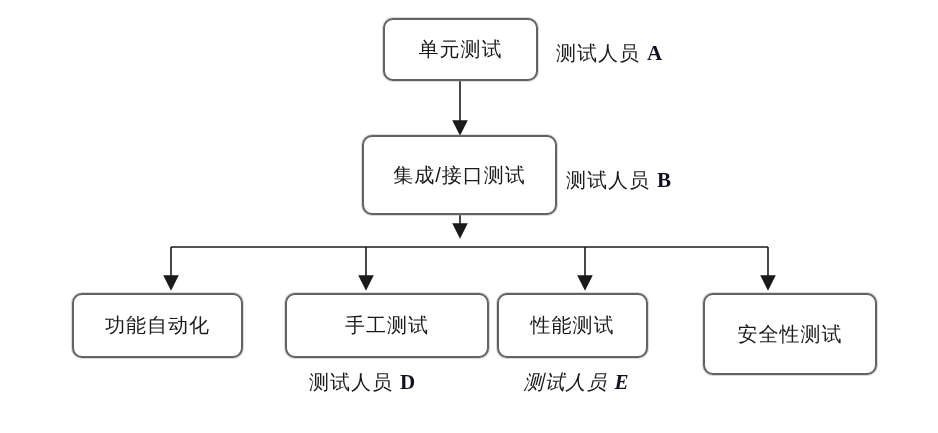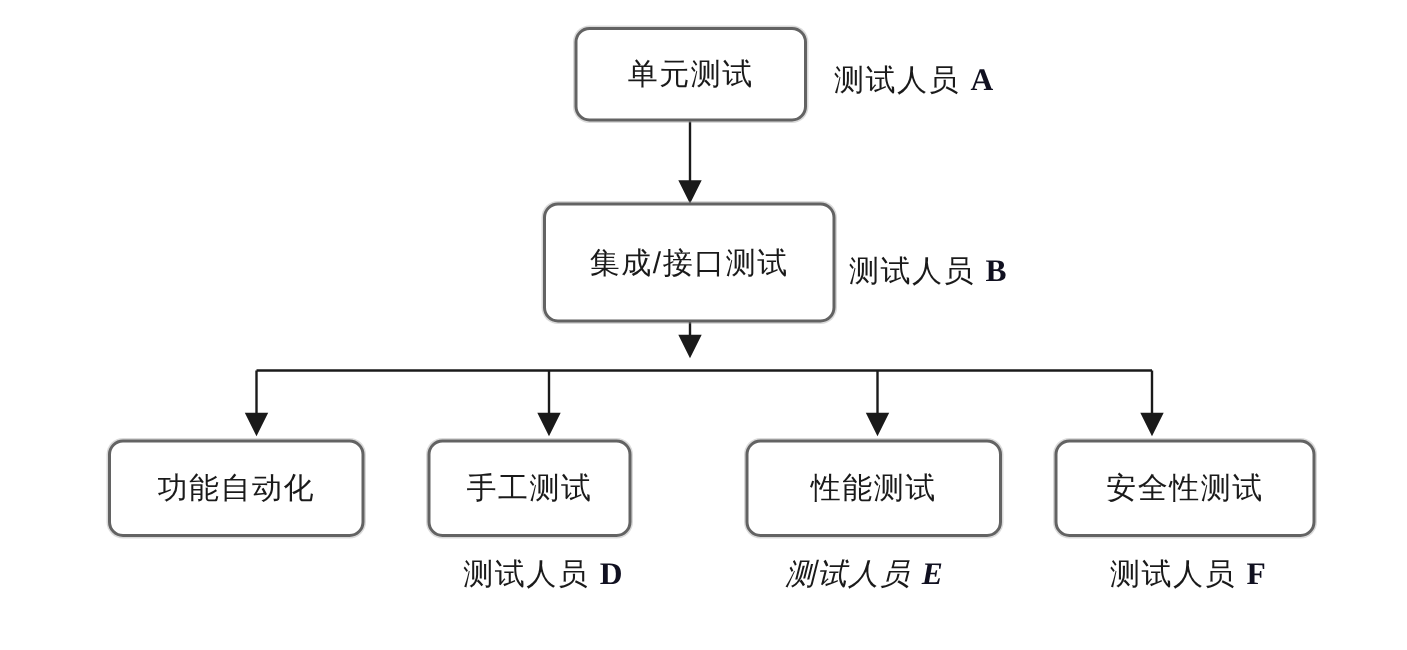--- a/index.html
+++ b/index.html
@@ -34,23 +34,23 @@
     align-items: center;
     justify-content: center;
     font-size: 20px;
     color: #1a1a1a;
     letter-spacing: 1px;
     white-space: nowrap;
   }
   .box-unit        { left: 383px; top: 18px;  width: 155px; height: 63px; }
   .box-integration { left: 362px; top: 135px; width: 195px; height: 80px; }
   .box-func-auto   { left: 72px;  top: 293px; width: 171px; height: 65px; }
-  .box-manual      { left: 285px; top: 293px; width: 136px; height: 65px; }
-  .box-perf        { left: 497px; top: 293px; width: 171px; height: 65px; }
-  .box-security    { left: 703px; top: 293px; width: 174px; height: 65px; }
+  .box-manual      { left: 285px; top: 293px; width: 204px; height: 65px; }
+  .box-perf        { left: 497px; top: 293px; width: 151px; height: 65px; }
+  .box-security    { left: 703px; top: 293px; width: 174px; height: 82px; }
 
   .tester-label {
     position: absolute;
     font-size: 20px;
     color: #1a1a1a;
     white-space: nowrap;
     letter-spacing: 1px;
   }
   .tester-letter {
     font-family: "Liberation Serif", "DejaVu Serif", serif;
@@ -122,17 +122,14 @@
 
 
   <div class="tester-label label-d">
     <span>测试人员</span><span class="tester-letter">D</span>
   </div>
 
   <div class="tester-label label-e">
     <span>测试人员</span><span class="tester-letter">E</span>
   </div>
 
-  <div class="tester-label label-f">
-    <span>测试人员</span><span class="tester-letter">F</span>
-  </div>
 
 </div>
 
 </body></html>

